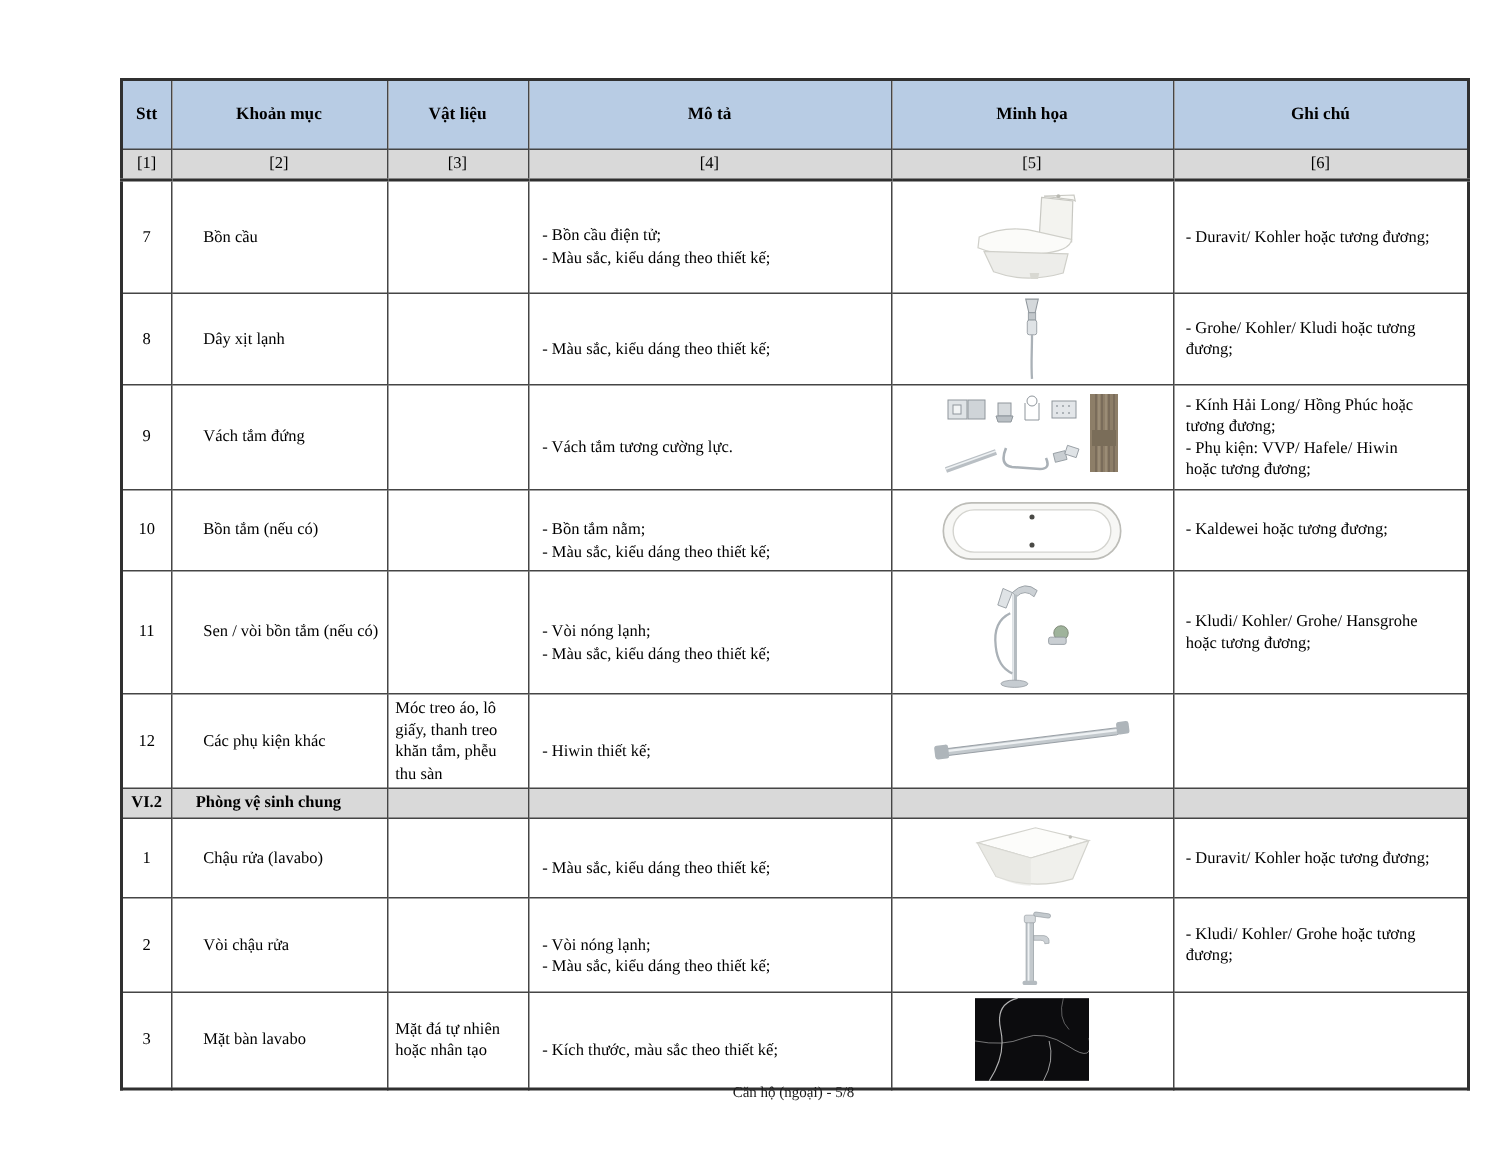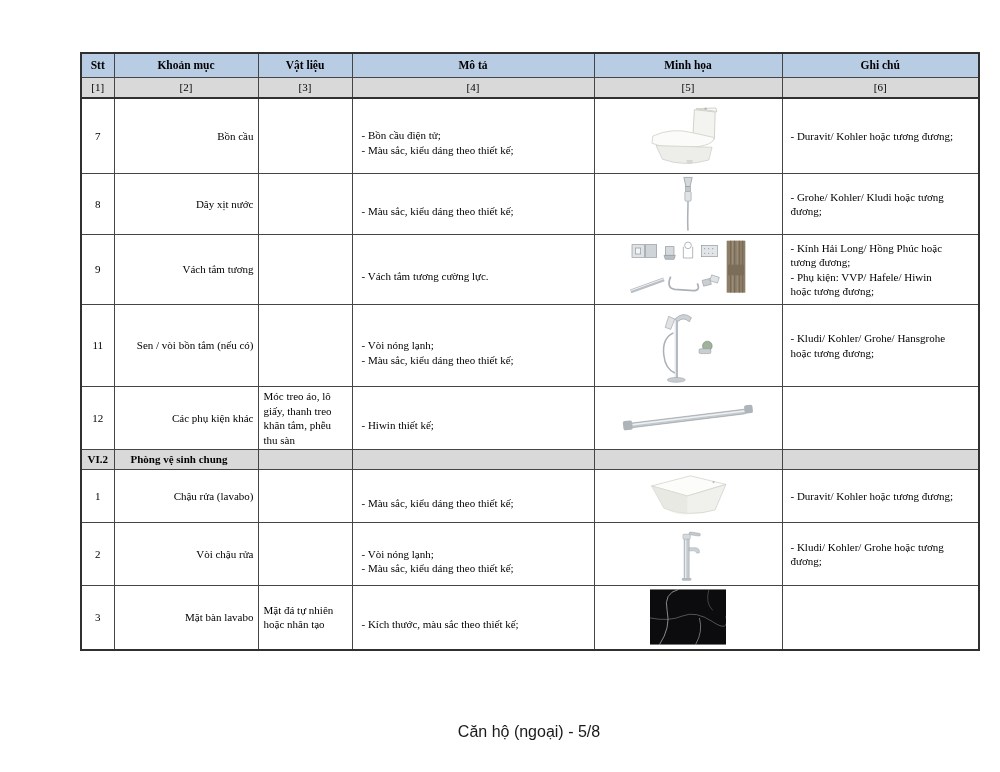--- a/index.html
+++ b/index.html
@@ -3,34 +3,34 @@
 <meta charset="utf-8">
 <style>
   html,body{margin:0;padding:0;background:#fff;}
   .page{position:relative;width:1000px;height:772px;background:#ffffff;overflow:hidden;
         font-family:"Liberation Serif","DejaVu Serif",serif;color:#000;}
   table.spec{position:absolute;left:80px;top:52px;width:898px;border-collapse:collapse;
         table-layout:fixed;border:2px solid #303030;}
   table.spec td,table.spec th{border:1px solid #454545;vertical-align:middle;
         font-size:11px;line-height:1.32;overflow:hidden;}
   tr.head th{background:var(--header-bg,#b8cce4);font-weight:bold;text-align:center;
-        font-size:11.5px;padding:4px 2px;}
+        font-size:11.5px;padding:15px 2px;}
   tr.subhead td{background:var(--subheader-bg,#d9d9d9);text-align:center;padding:1px 2px;
         border-bottom:2px solid #303030;}
   td.c-stt{text-align:center;}
-  td.c-item{padding:2px 4px 2px 8px;text-align:right;}
+  td.c-item{padding:2px 4px 2px 21px;}
   td.c-mat{padding:2px 4px 2px 5px;line-height:1.35;}
   td.c-desc{padding:16px 6px 2px 9px;white-space:pre-line;}
   td.c-note{padding:2px 23px 2px 8px;white-space:pre-line;}
   td.c-img{text-align:center;padding:2px;}
   td.c-img svg{display:inline-block;vertical-align:middle;}
   tr.section td{background:var(--section-bg,#d9d9d9);font-weight:bold;padding:1px 16px;}
   tr.section td.c-stt{padding:1px 0;}
   .footer{position:absolute;left:80px;top:723px;width:898px;text-align:center;
-        font-family:Liberation Sans, sans-serif;font-size:16px;color:#1a1a1a;}
+        font-family:Liberation Serif, serif;font-size:10px;color:#1a1a1a;}
 </style>
 </head>
 <body>
 
 <div class="page">
 
   <table class="spec">
     <colgroup>
       <col style="width:33px">
         <col style="width:144px">
@@ -71,37 +71,37 @@
           <path d="M16 40 Q40 29 66 36 L93 42 Q92 52 66 54 Q36 58 15 49 Z" fill="#fbfbf9" stroke="#cfcfc9" stroke-width="1"></path>
           <path d="M20 52 L90 54 L86 70 Q55 79 28 69 Z" fill="#ededea" stroke="#cfcfc9" stroke-width="1"></path>
           <path d="M58 70 l8 0 l-1 5 l-6 0 Z" fill="#d8d8d2"></path>
         </svg>
       </td>
       <td class="c-note">- Duravit/ Kohler hoặc tương đương;</td>
     </tr>
 
     <tr style="height:60px">
       <td class="c-stt">8</td>
-      <td class="c-item">Dây xịt nước</td>
+      <td class="c-item">Dây xịt lạnh</td>
       <td class="c-mat"></td>
       <td class="c-desc">- Màu sắc, kiểu dáng theo thiết kế;</td>
       <td class="c-img">
         <svg width="22" height="56" viewBox="0 0 30 80">
           <path d="M9 2 L21 2 L18 15 L12 15 Z" fill="#d4d8db" stroke="#8f969c" stroke-width="1"></path>
           <rect x="11.5" y="15" width="7" height="7" fill="#c2c7cb" stroke="#8f969c" stroke-width="0.8"></rect>
           <rect x="10.5" y="22" width="9" height="14" rx="2" fill="#dfe3e6" stroke="#8f969c" stroke-width="0.8"></rect>
           <path d="M15 36 C15 52 14 64 15 78" stroke="#aab1b7" stroke-width="2.2" fill="none"></path>
         </svg>
       </td>
       <td class="c-note">- Grohe/ Kohler/ Kludi hoặc tương đương;</td>
     </tr>
 
     <tr style="height:70px">
       <td class="c-stt">9</td>
-      <td class="c-item">Vách tắm tương</td>
+      <td class="c-item">Vách tắm đứng</td>
       <td class="c-mat"></td>
       <td class="c-desc">- Vách tắm tương cường lực.</td>
       <td class="c-img">
         <svg width="176" height="64" viewBox="0 0 180 96">
           <g stroke="#8f969c" stroke-width="1">
             <rect x="6" y="10" width="19" height="19" fill="#dfe3e6"></rect>
             <rect x="26" y="10" width="17" height="19" fill="#cfd4d8"></rect>
             <rect x="11" y="15" width="8" height="9" fill="#f2f4f5"></rect>
             <rect x="56" y="13" width="13" height="13" fill="#d6dadd"></rect>
             <path d="M54 26 h17 l-2 6 h-13 Z" fill="#b9bfc4"></path>
@@ -123,20 +123,36 @@
           <rect x="148" y="4" width="28" height="78" fill="#8d7e68"></rect>
           <path d="M154 4 v78 M160 4 v78 M167 4 v78 M172 4 v78" stroke="#6e6152" stroke-width="1.2"></path>
           <path d="M157 4 v78 M164 4 v78" stroke="#a89a84" stroke-width="1"></path>
           <rect x="150" y="40" width="24" height="16" fill="#7a6d59"></rect>
         </svg>
       </td>
       <td class="c-note">- Kính Hải Long/ Hồng Phúc hoặc tương đương;
 - Phụ kiện: VVP/ Hafele/ Hiwin hoặc tương đương;</td>
     </tr>
 
+    <tr style="height:54px">
+      <td class="c-stt">10</td>
+      <td class="c-item">Bồn tắm (nếu có)</td>
+      <td class="c-mat"></td>
+      <td class="c-desc">- Bồn tắm nằm;
+- Màu sắc, kiểu dáng theo thiết kế;</td>
+      <td class="c-img">
+        <svg width="122" height="42" viewBox="0 0 130 44">
+          <rect x="2" y="2" width="126" height="40" rx="20" fill="#f7f7f5" stroke="#bdbdb8" stroke-width="1.2"></rect>
+          <rect x="9" y="7" width="112" height="30" rx="15" fill="#ffffff" stroke="#d4d4cf" stroke-width="1"></rect>
+          <circle cx="65" cy="12" r="1.8" fill="#4a4a46"></circle>
+          <circle cx="65" cy="32" r="1.8" fill="#4a4a46"></circle>
+        </svg>
+      </td>
+      <td class="c-note">- Kaldewei hoặc tương đương;</td>
+    </tr>
 
     <tr style="height:82px">
       <td class="c-stt">11</td>
       <td class="c-item">Sen / vòi bồn tắm (nếu có)</td>
       <td class="c-mat"></td>
       <td class="c-desc">- Vòi nóng lạnh;
 - Màu sắc, kiểu dáng theo thiết kế;</td>
       <td class="c-img">
         <svg width="106" height="76" viewBox="0 0 110 110">
           <path d="M36 16 Q48 4 60 14 L57 20 Q48 12 40 20 Z" fill="#ccd1d5" stroke="#8f969c" stroke-width="0.8"></path>

